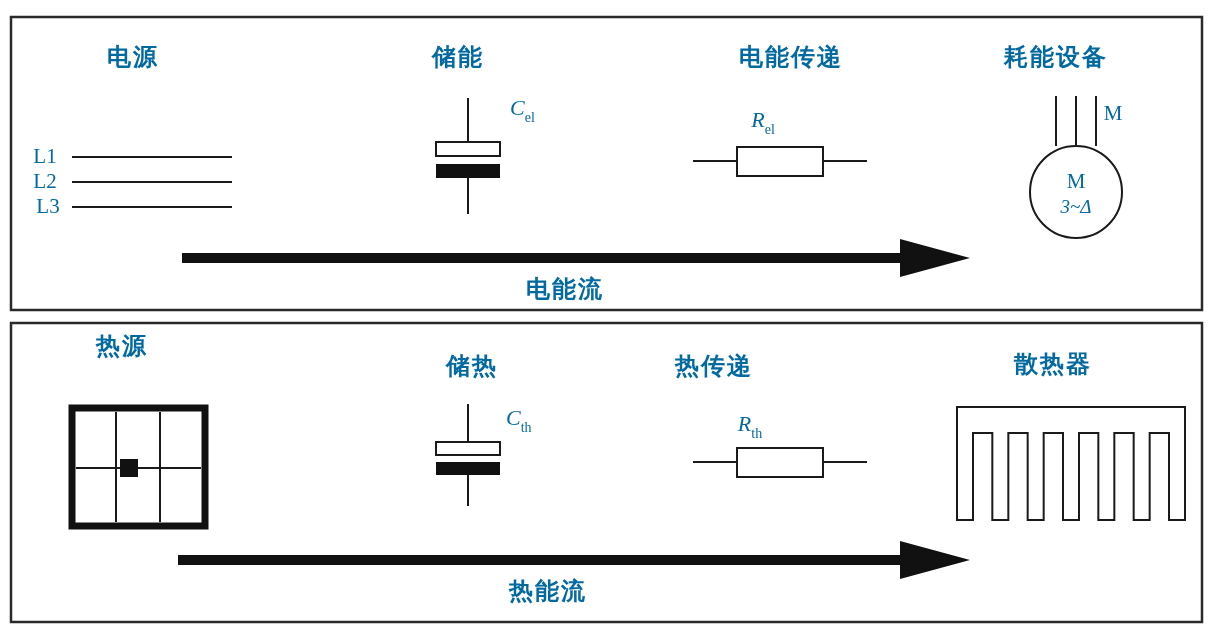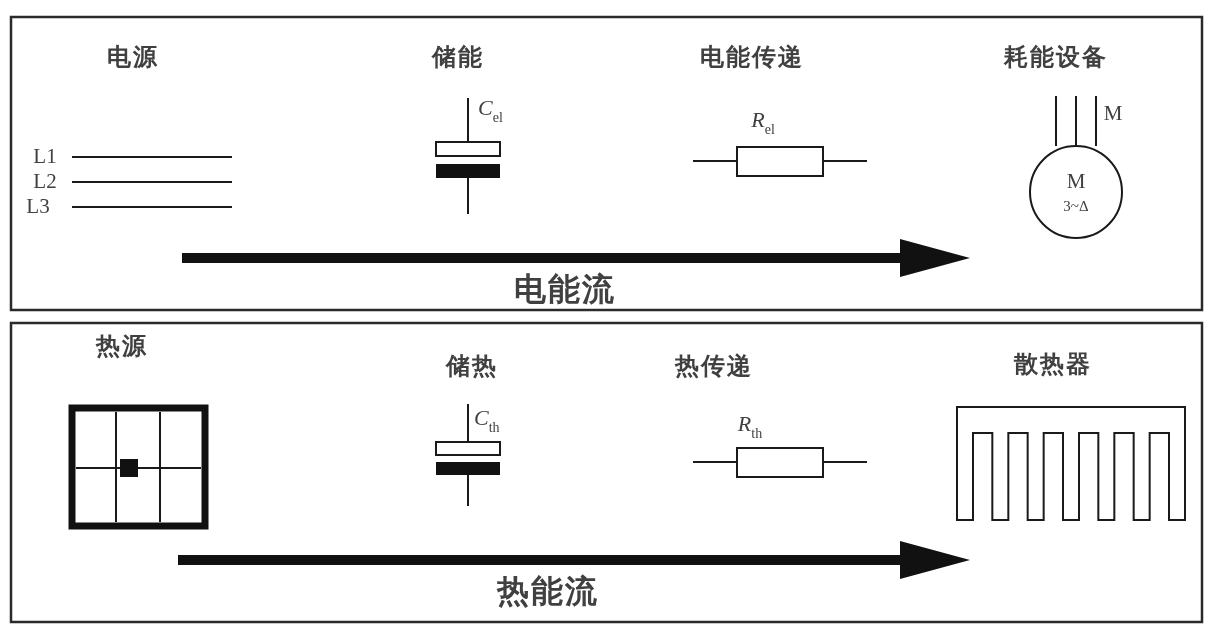--- a/index.html
+++ b/index.html
@@ -1,29 +1,29 @@
 <!DOCTYPE html>
 <html><head>
 <meta charset="utf-8">
 <style>
   * { margin:0; padding:0; box-sizing:border-box; }
   html,body { background:#ffffff; }
   body { font-family:"Liberation Serif", serif; color:#111; }
   .stage { position:relative; width:1215px; height:636px; background:#ffffff; overflow:hidden; }
   svg.layer { position:absolute; left:0; top:0; width:1215px; height:636px; }
-  .label { position:absolute; transform:translate(-50%,-50%); white-space:nowrap; color:#404040; line-height:1; }
-  .label.anchor-left { transform:translate(0,-50%); }
+  .label { position:absolute; transform:translate(-50%,-50%); white-space:nowrap; color:#0369a1; line-height:1; }
+  .label.anchor-left { transform:translate(0,-50%);margin-left:32px; }
   .header { font-size:24px; font-weight:bold; letter-spacing:2px; }
-  .flow   { font-size:32px; font-weight:bold; letter-spacing:2px; }
+  .flow   { font-size:24px; font-weight:bold; letter-spacing:2px; }
   .phase  { font-size:21px; }
   .sym    { font-size:22px; }
   .sym i  { font-style:italic; font-family:"Liberation Serif", serif; }
   .sym sub{ font-style:normal; font-size:14px; position:relative; top:2px; }
   .motor-name { font-size:21px; }
-  .motor-type { font-size:15px; }
+  .motor-type { font-size:19px;font-style:italic; }
   .terminal   { font-size:21px; }
 </style>
 </head>
 <body>
 
 <div class="stage">
 
   <svg class="layer" viewBox="0 0 1215 636">
 
     <rect x="11" y="17" width="1191" height="293" fill="none" stroke="#2a2a2a" stroke-width="2.5"></rect>
@@ -84,26 +84,26 @@
     </g>
 
     <g>
       <line x1="178" y1="560" x2="902" y2="560" stroke="#111111" stroke-width="10"></line>
       <polygon points="900,541 900,579 970,560" fill="#111111"></polygon>
     </g>
   </svg>
 
   <div class="label header" style="left:133px; top:57px">电源</div>
   <div class="label header" style="left:458px; top:57px">储能</div>
-  <div class="label header" style="left:752px; top:57px">电能传递</div>
+  <div class="label header" style="left:791px; top:57px">电能传递</div>
   <div class="label header" style="left:1056px; top:57px">耗能设备</div>
 
   <div class="label phase" style="left:45px; top:156px">L1</div>
   <div class="label phase" style="left:45px; top:181px">L2</div>
-  <div class="label phase" style="left:38px; top:206px">L3</div>
+  <div class="label phase" style="left:48px; top:206px">L3</div>
 
   <div class="label sym anchor-left" style="left:478px; top:110px">
     <i>C</i><sub>el</sub>
   </div>
 
   <div class="label sym" style="left:763px; top:122px">
     <i>R</i><sub>el</sub>
   </div>
 
   <div class="label terminal" style="left:1113px; top:113px">M</div>

